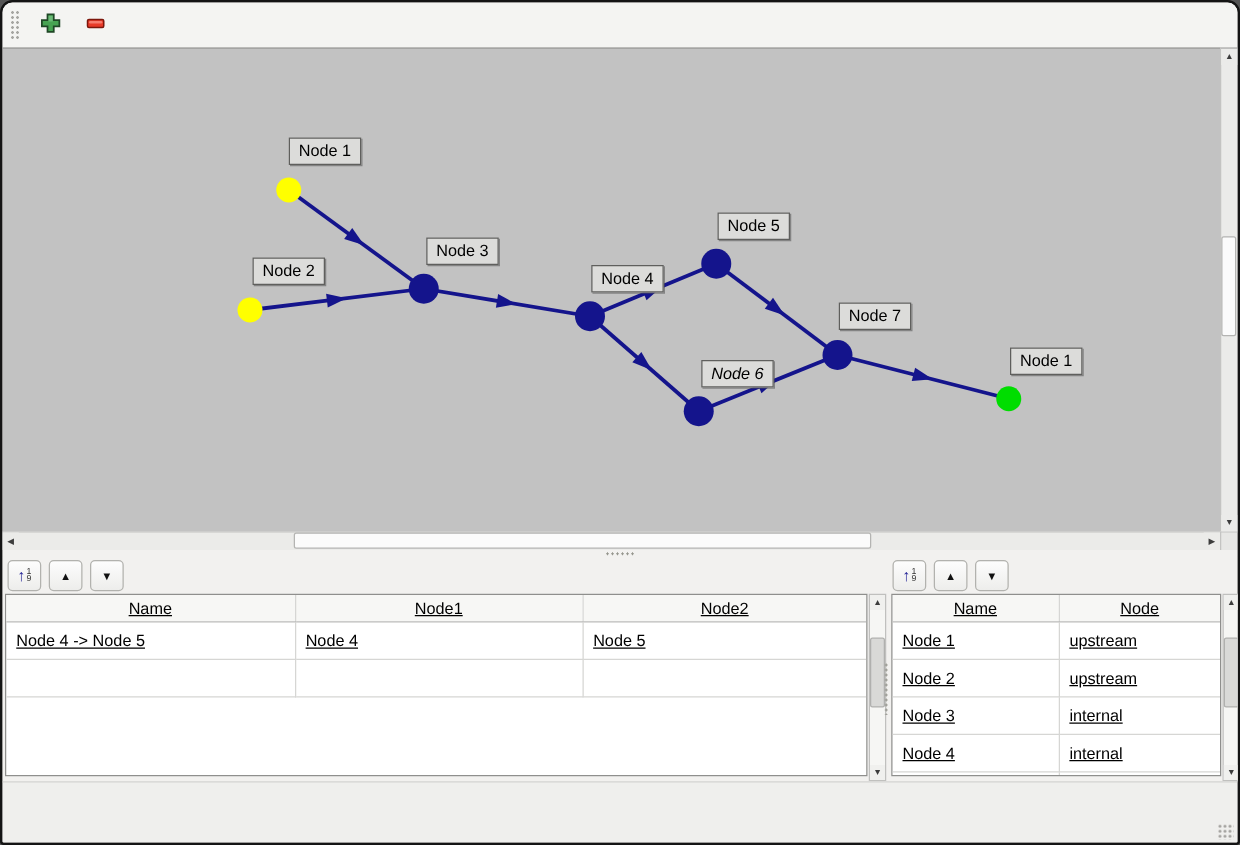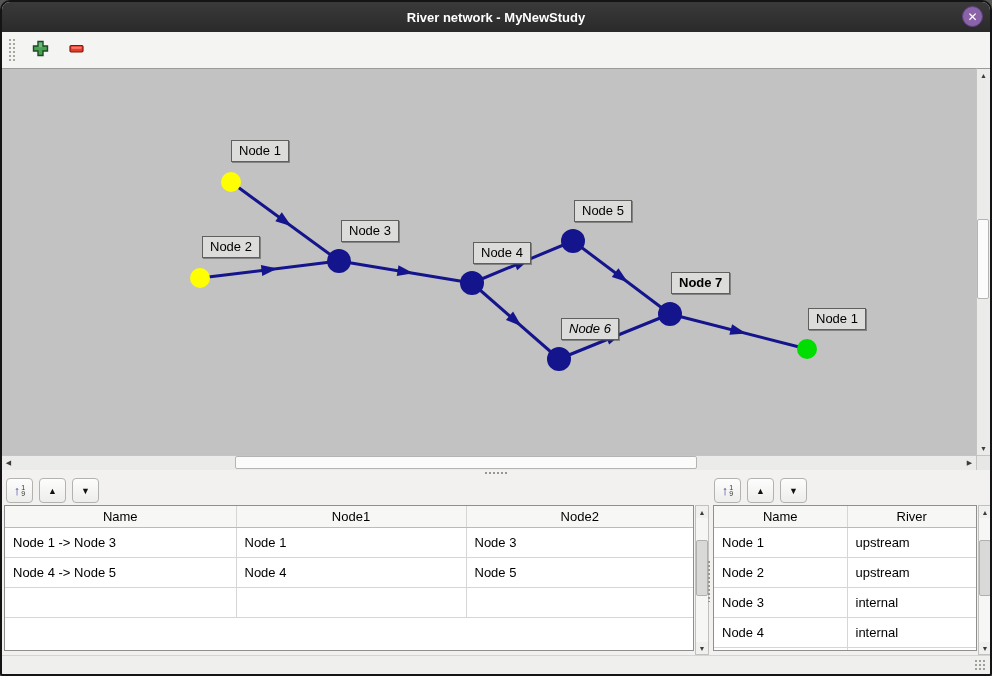--- a/index.html
+++ b/index.html
@@ -60,21 +60,21 @@
   .tt-left { left:4px; } .tt-right { left:712px; }
   .tt-btn { width:27px; height:25px; border:1px solid #b2b2ae; border-radius:4px;
             background:linear-gradient(#fdfdfd,#ededeb); display:flex; align-items:center;
             justify-content:center; font-size:9px; color:#111; padding:0; cursor:pointer; }
   .sort-glyph { display:flex; align-items:center; }
   .sort-arrow { color:#2a2a9a; font-weight:bold; font-size:13px; line-height:13px; }
   .sort-digits { display:flex; flex-direction:column; font-size:7px; color:#333;
                  line-height:6px; margin-left:1px; }
 
   .dtable { position:absolute; top:30px; height:146px; background:#fff;
-            border:1px solid #8f8f8d; box-sizing:border-box; overflow:hidden; }
+            border:1px solid #8f8f8d; box-sizing:border-box; overflow:hidden;text-decoration:underline; }
   .dtable.edges { left:2px;  width:690px; }
   .dtable.nodes { left:711px; width:264px; }
   .dtable table { border-collapse:collapse; width:100%; table-layout:fixed; font-size:13px; color:#000; }
   .dtable th { height:21px; font-weight:normal; background:#f7f7f5; border-bottom:1px solid #bbbbb9;
                border-right:1px solid #d6d6d4; text-align:center; padding:0; overflow:hidden; }
   .dtable th:last-child { border-right:none; }
   .dtable td { height:29px; border-bottom:1px solid #d6d6d4; border-right:1px solid #d6d6d4;
                padding:0 0 0 8px; overflow:hidden; white-space:nowrap; }
   .dtable td:last-child { border-right:none; }
 
@@ -93,24 +93,20 @@
   .statusbar { flex:1; background:#efefed; border-top:1px solid #d4d4d2; position:relative; }
   .grip { position:absolute; right:3px; bottom:2px; width:13px; height:13px;
           background-image:radial-gradient(#a09f9b 1px, transparent 1.2px);
           background-size:4px 4px; }
 </style>
 </head>
 <body>
 
 <div class="window">
 
-  <div class="titlebar">
-    <span class="title">River network - MyNewStudy</span>
-    <button class="close-btn">✕</button>
-  </div>
 
   <div class="toolbar">
     <div class="tb-handle"></div>
     <button class="tb-btn">
       <span>
         <svg width="17" height="17" viewBox="0 0 17 17">
           <path d="M6 1.5h5v4.5h4.5v5H11v4.5H6V11H1.5V6H6z" fill="#47a352" stroke="#1f4726" stroke-width="1.4"></path>
           <path d="M6.8 2.6h3.4v4.6h-3.4z" fill="#7cc487" opacity="0.7"></path>
         </svg>
       </span>
@@ -152,21 +148,21 @@
           <circle cx="557" cy="290" r="12" fill="#14148c"></circle>
           <circle cx="668" cy="245" r="12" fill="#14148c"></circle>
           <circle cx="805" cy="280" r="10" fill="#00dd00"></circle>
         </svg>
     <div class="node-label" style="left: 229px; top: 71px;">Node 1</div>
         <div class="node-label" style="left: 200px; top: 167px;">Node 2</div>
         <div class="node-label" style="left: 339px; top: 151px;">Node 3</div>
         <div class="node-label" style="left: 471px; top: 173px;">Node 4</div>
         <div class="node-label" style="left: 572px; top: 131px;">Node 5</div>
         <div class="node-label" style="left: 559px; top: 249px; font-style: italic;">Node 6</div>
-        <div class="node-label" style="left: 669px; top: 203px; font-weight: bold;">Node 7</div>
+        <div class="node-label" style="left: 669px; top: 203px;">Node 7</div>
         <div class="node-label" style="left: 806px; top: 239px;">Node 1</div>
       </div>
     <div class="vscroll">
       <button class="sb-btn sb-up">▲</button>
       <div class="vthumb"></div>
       <button class="sb-btn sb-down">▼</button>
     </div>
     <div class="hscroll">
       <button class="sb-btn sb-left">◀</button>
       <div class="hthumb"></div>
@@ -226,25 +222,20 @@
           </colgroup>
         <thead>
             <tr>
               <th>Name</th>
               <th>Node1</th>
               <th>Node2</th>
             </tr>
           </thead>
         <tbody>
             <tr>
-              <td>Node 1 -&gt; Node 3</td>
-              <td>Node 1</td>
-              <td>Node 3</td>
-            </tr>
-            <tr>
               <td>Node 4 -&gt; Node 5</td>
               <td>Node 4</td>
               <td>Node 5</td>
             </tr>
             <tr>
               <td></td>
               <td></td>
               <td></td>
             </tr>
           </tbody>
@@ -260,21 +251,21 @@
 
     <div class="dtable nodes">
       <table>
         <colgroup>
             <col style="width:133px">
             <col>
           </colgroup>
         <thead>
             <tr>
               <th>Name</th>
-              <th>River</th>
+              <th>Node</th>
             </tr>
           </thead>
         <tbody>
             <tr>
               <td>Node 1</td>
               <td>upstream</td>
             </tr>
             <tr>
               <td>Node 2</td>
               <td>upstream</td>

